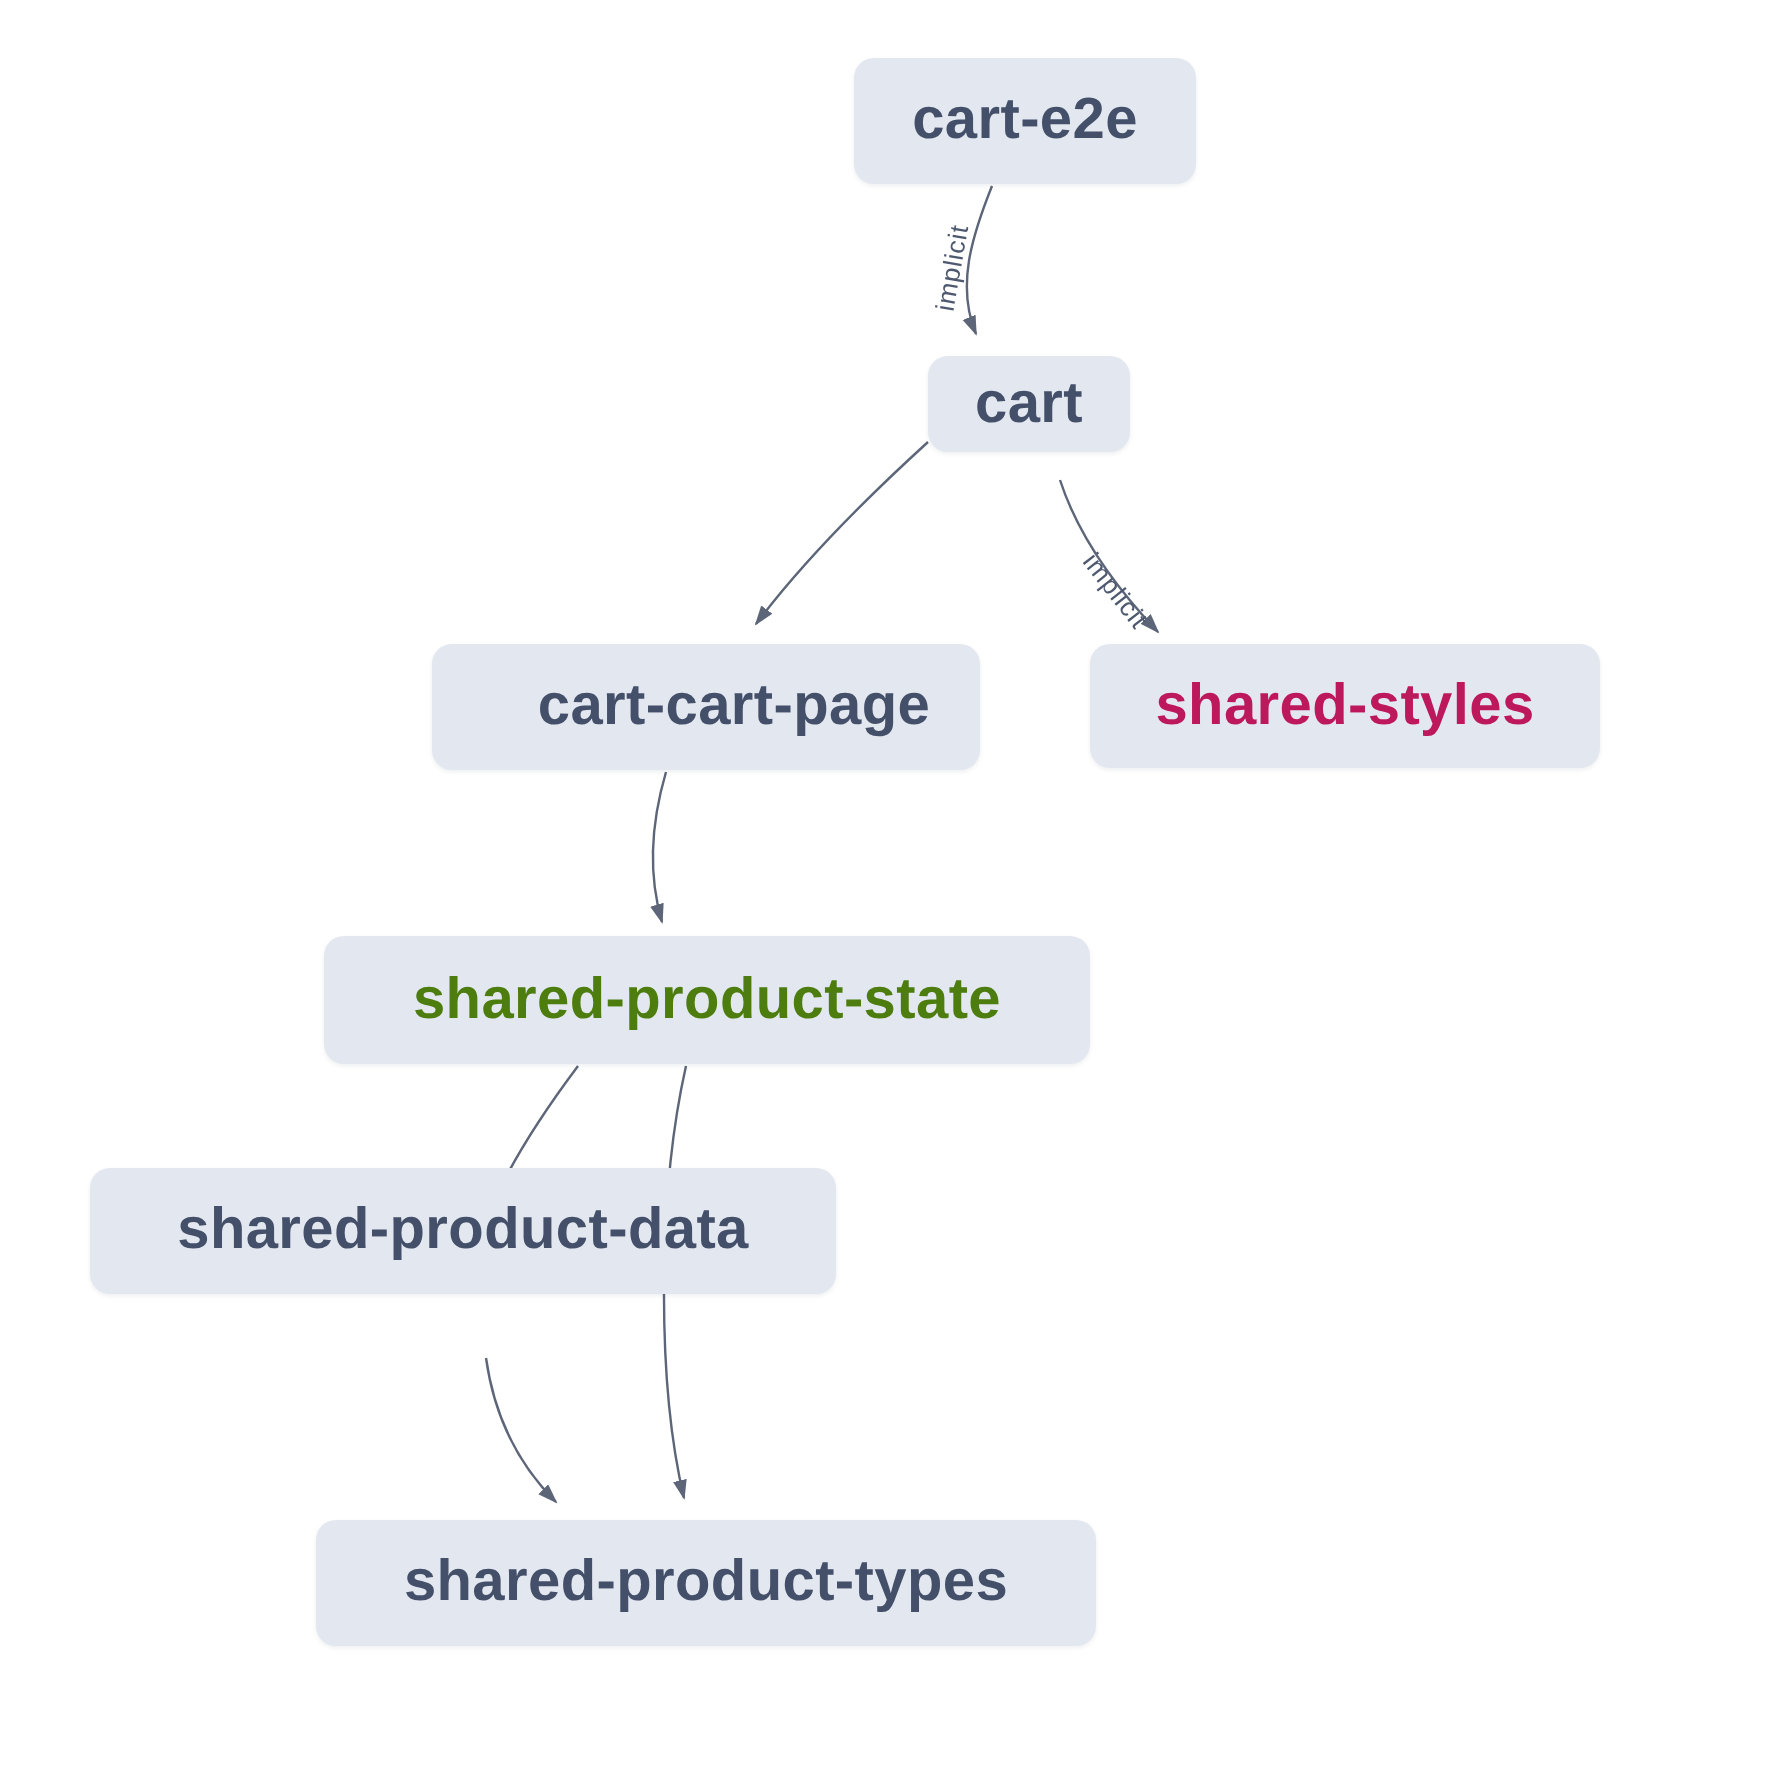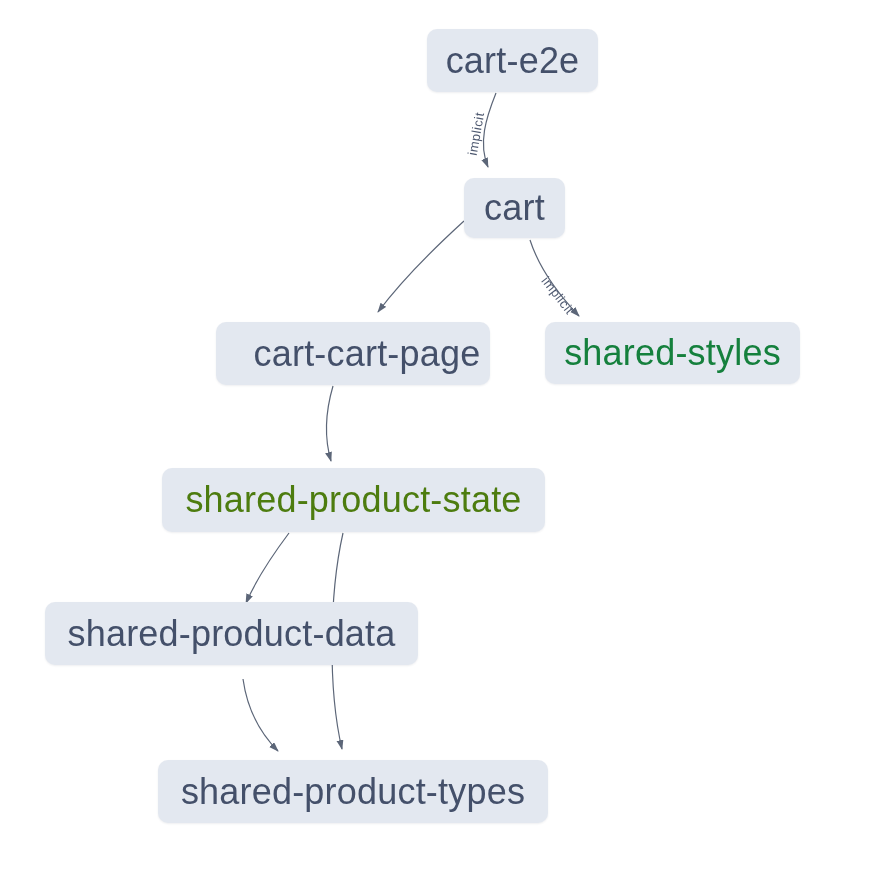--- a/index.html
+++ b/index.html
@@ -36,22 +36,22 @@
     display: flex;
     align-items: center;
     justify-content: center;
     border-radius: 10px;
     box-sizing: border-box;
     box-shadow: 0 1px 2px rgba(40, 55, 80, 0.08);
     cursor: pointer;
     white-space: nowrap;
   }
   .node span {
-    font-size: 36px;
-    font-weight: 400;
+    font-size: 29px;
+    font-weight: 700;
     letter-spacing: 0.2px;
   }
 </style>
 </head>
 <body>
 
 <div class="canvas" style="background: rgb(255, 255, 255);">
   <svg class="edges-layer" viewBox="0 0 896 886" width="896" height="886" id="edges-svg">
     <defs>
       <marker id="arrowhead" markerWidth="11" markerHeight="8" refX="9" refY="3.5" orient="auto" markerUnits="userSpaceOnUse">
@@ -67,32 +67,32 @@
         <path class="edge" d="M 333 386 Q 321 427 331 461" stroke="#5c6678" marker-end="url(#arrowhead)"></path>
         <path class="edge" d="M 289 533 Q 259 573 246 603" stroke="#5c6678" marker-end="url(#arrowhead)"></path>
         <path class="edge" d="M 343 533 C 329 595, 328 690, 342 749" stroke="#5c6678" marker-end="url(#arrowhead)"></path>
         <path class="edge" d="M 243 679 Q 249 722 278 751" stroke="#5c6678" marker-end="url(#arrowhead)"></path>
       </g>
   </svg>
   <div id="nodes-layer">
       <div class="node" style="left: 427px; top: 29px; width: 171px; height: 63px; background: rgb(227, 232, 240);">
         <span style="color: rgb(68, 80, 106);">cart-e2e</span>
       </div>
-      <div class="node" style="left: 464px; top: 178px; width: 101px; height: 60px; background: rgb(227, 232, 240);">
+      <div class="node" style="left: 464px; top: 178px; width: 101px; height: 48px; background: rgb(227, 232, 240);">
         <span style="color: rgb(68, 80, 106);">cart</span>
       </div>
       <div class="node" style="left: 216px; top: 322px; width: 274px; height: 63px; background: rgb(227, 232, 240); padding-left: 28px;">
         <span style="color: rgb(68, 80, 106);">cart-cart-page</span>
       </div>
       <div class="node" style="left: 545px; top: 322px; width: 255px; height: 62px; background: rgb(227, 232, 240);">
-        <span style="color: #15803d;">shared-styles</span>
+        <span style="color: #be185d;">shared-styles</span>
       </div>
       <div class="node" style="left: 162px; top: 468px; width: 383px; height: 64px; background: rgb(227, 232, 240);">
         <span style="color: #4d7c0f;">shared-product-state</span>
       </div>
-      <div class="node" style="left: 45px; top: 602px; width: 373px; height: 63px; background: rgb(227, 232, 240);">
+      <div class="node" style="left: 45px; top: 584px; width: 373px; height: 63px; background: rgb(227, 232, 240);">
         <span style="color: rgb(68, 80, 106);">shared-product-data</span>
       </div>
       <div class="node" style="left: 158px; top: 760px; width: 390px; height: 63px; background: rgb(227, 232, 240);">
         <span style="color: rgb(68, 80, 106);">shared-product-types</span>
       </div>
     </div>
 </div>
 
 </body></html>

